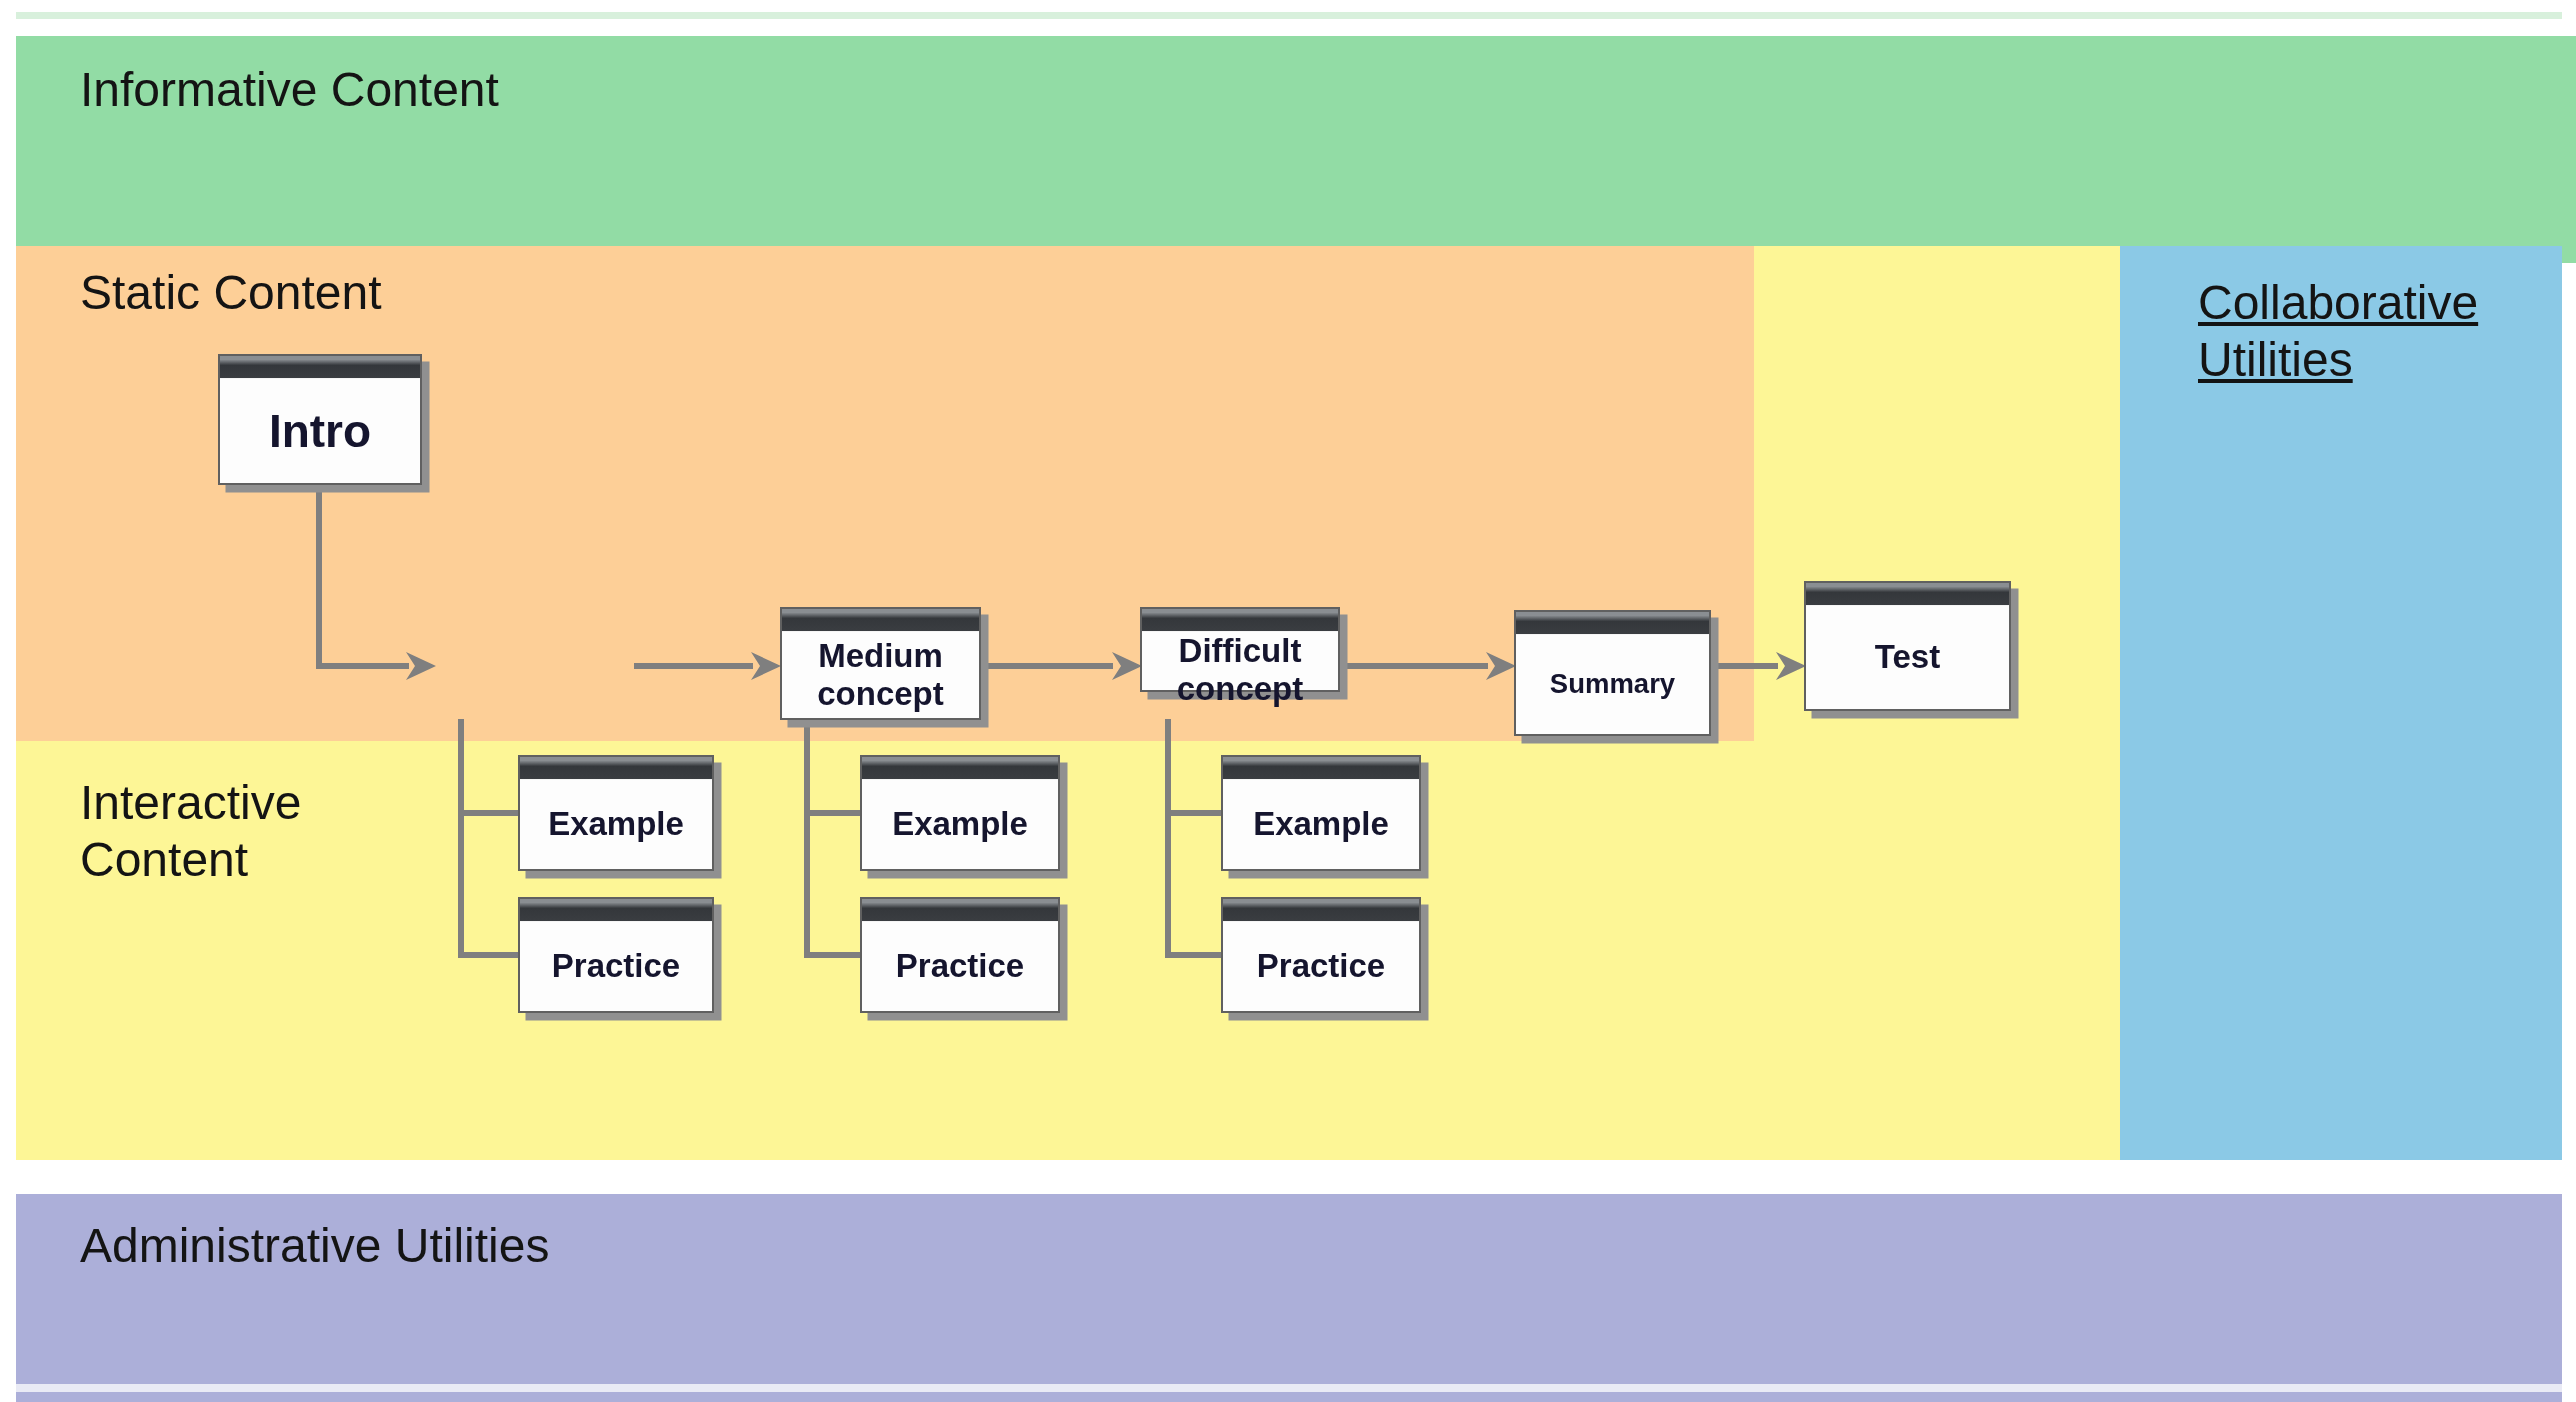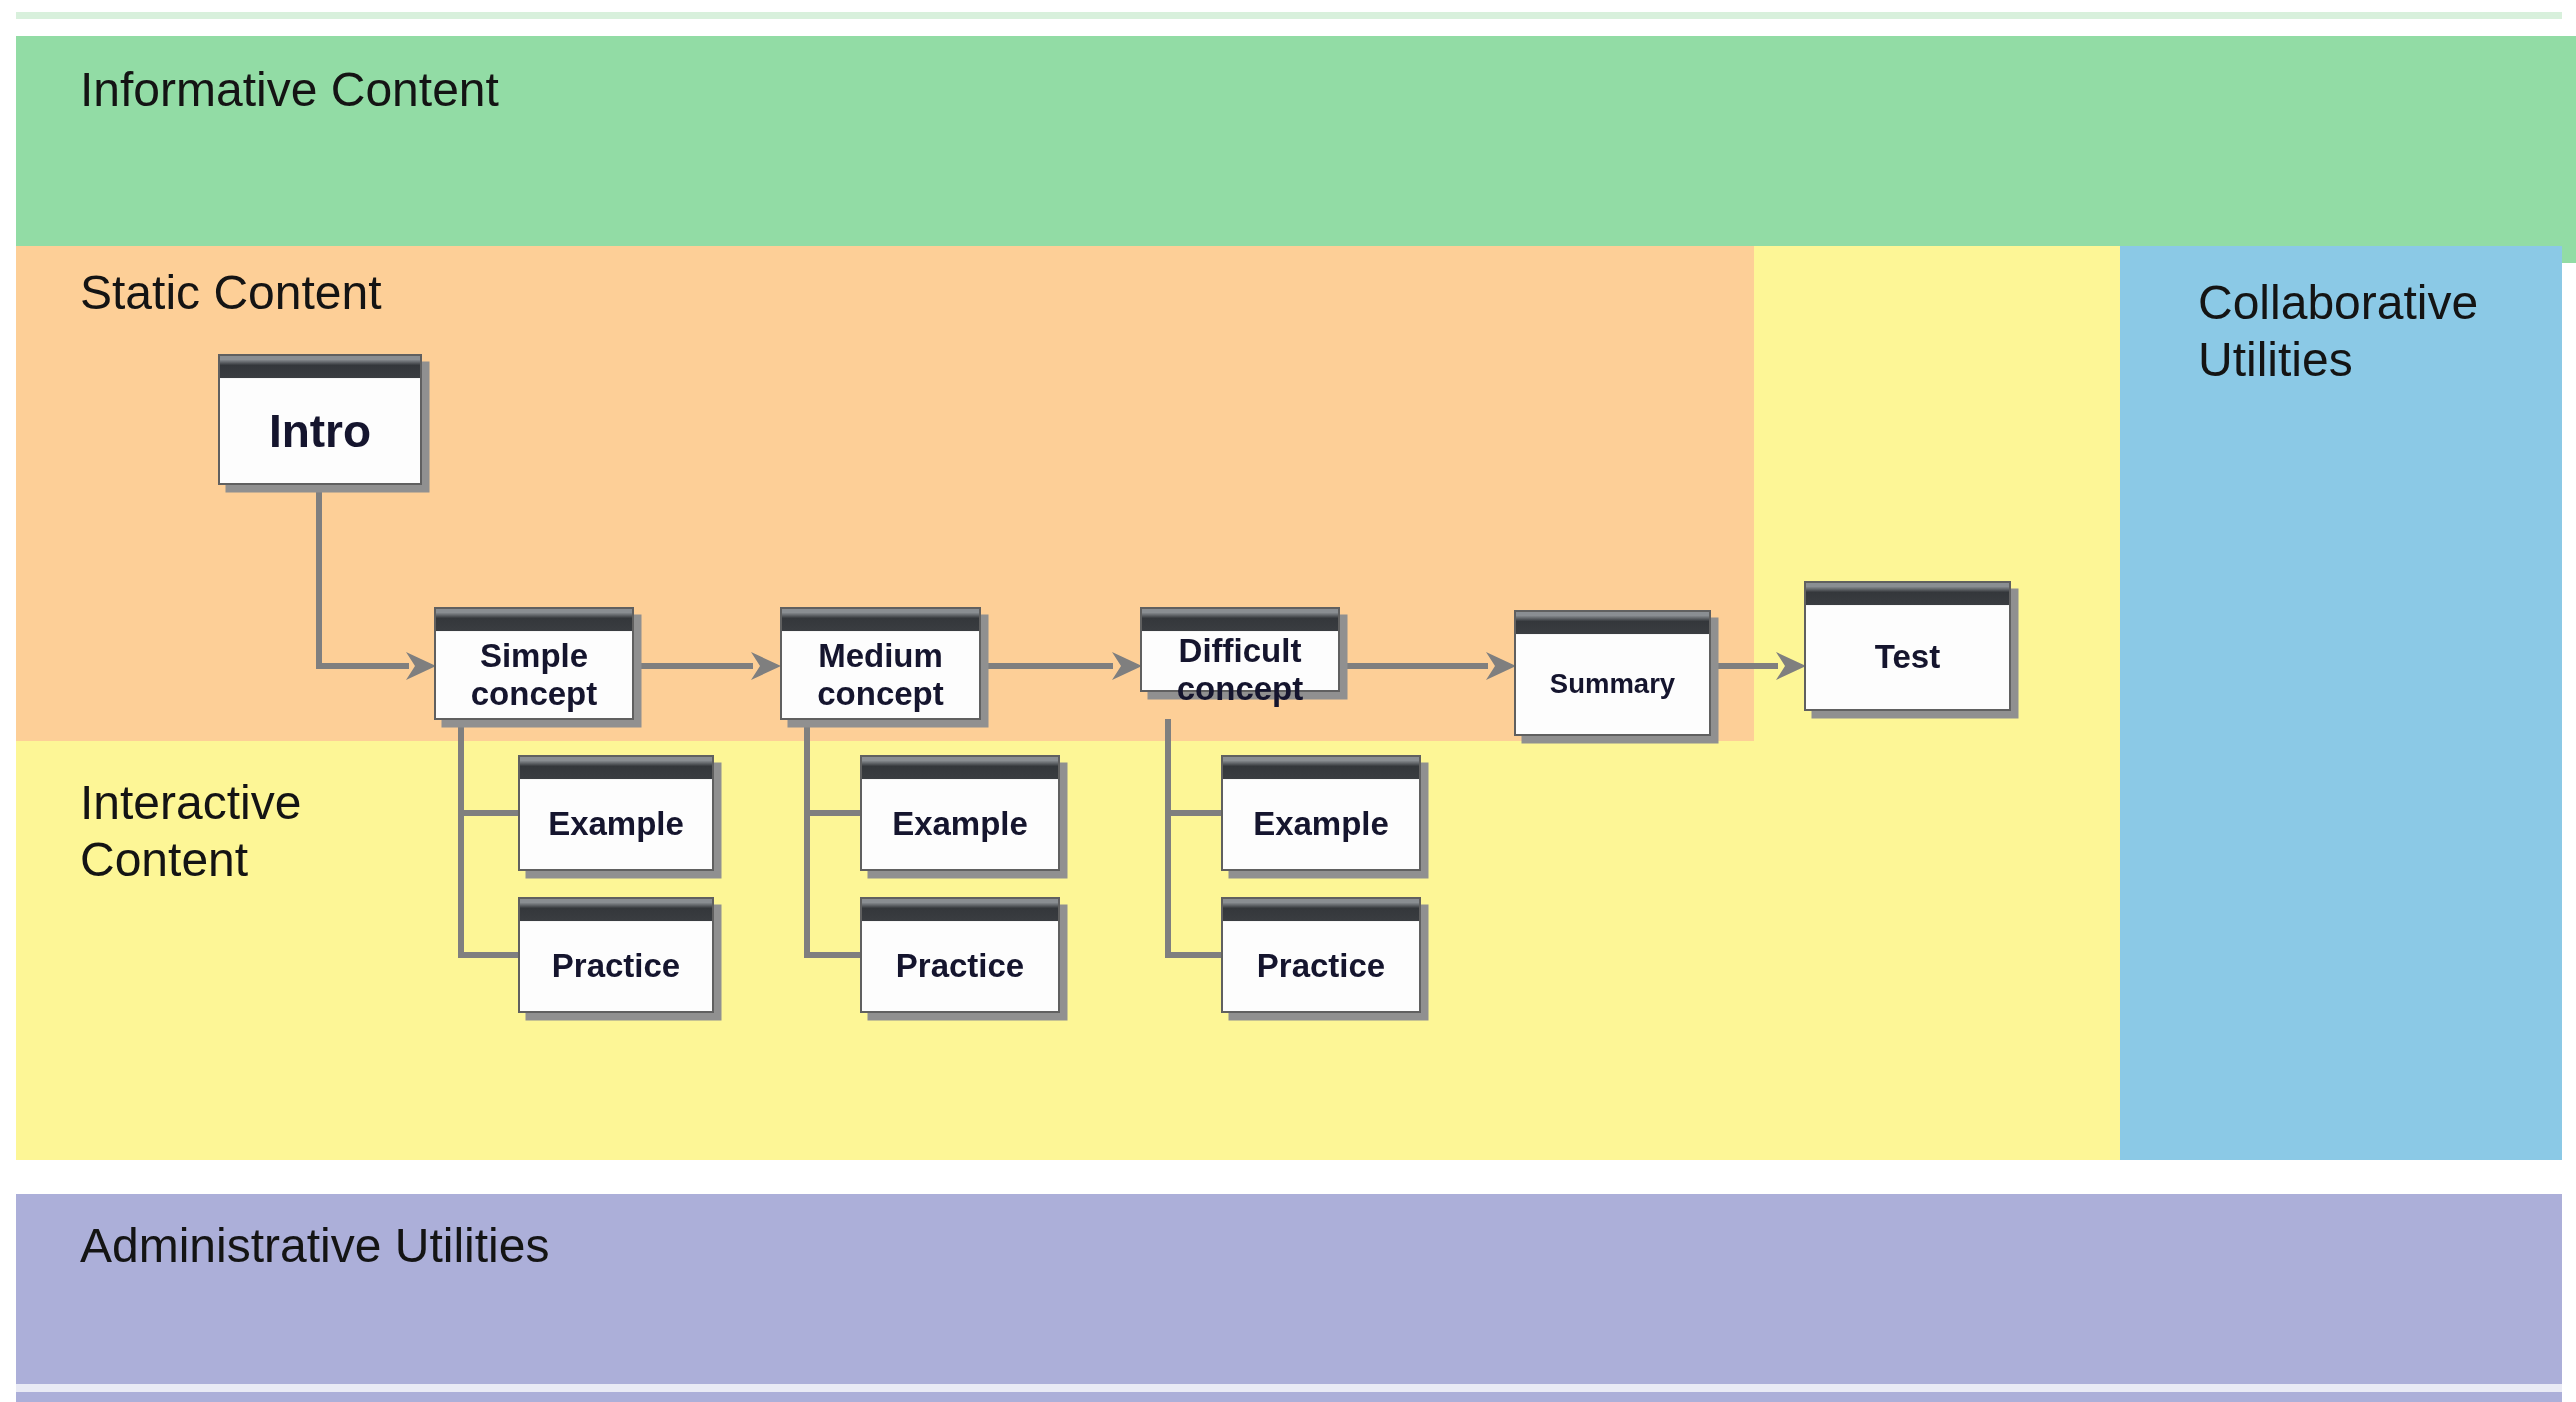--- a/index.html
+++ b/index.html
@@ -75,21 +75,21 @@
 
   <div class="region" style="left: 16px; top: 246px; width: 2104px; height: 914px; background: rgb(253, 246, 150);">
     <div class="region-label" style="left:64px;top:528px;width:283px;">Interactive Content</div>
   </div>
 
   <div class="region" style="left: 16px; top: 246px; width: 1738px; height: 495px; background: rgb(253, 207, 151);">
     <div class="region-label" style="left:64px;top:18.3px;">Static Content</div>
   </div>
 
   <div class="region" style="left: 2120px; top: 246px; width: 442px; height: 914px; background: rgb(139, 201, 230);">
-    <div class="region-label" style="left:78px;top:28px;width:358px;">Collaborative Utilities</div>
+    <div class="region-label" style="left:78px;top:28px;width:358px;text-decoration:underline;">Collaborative Utilities</div>
   </div>
 
   <div class="region" style="left: 16px; top: 1194px; width: 2546px; height: 224px; background: rgb(172, 175, 217);">
     <div class="region-label" style="left:64px;top:23px;">Administrative Utilities</div>
   </div>
 
   <div class="region" style="left: 16px; top: 1384px; width: 2546px; height: 8.3px; background: rgb(233, 234, 245);"></div>
 
   <div class="v-line" style="left:316px;top:483px;height:186px;"></div>
   <div class="h-line" style="left:316px;top:663px;width:93px;"></div>
@@ -119,26 +119,20 @@
   <div class="h-line" style="left:1165px;top:810px;width:58px;"></div>
   <div class="h-line" style="left:1165px;top:952px;width:58px;"></div>
 
   <div class="node" style="left:218px;top:354px;width:204px;height:131px;">
     <div class="node-header"></div>
     <div class="node-body">
         <span class="node-label xl">Intro</span>
       </div>
   </div>
 
-  <div class="node" style="left:434px;top:607px;width:200px;height:113px;">
-    <div class="node-header"></div>
-    <div class="node-body">
-        <span class="node-label">Simple concept</span>
-      </div>
-  </div>
 
   <div class="node" style="left:780px;top:607px;width:201px;height:113px;">
     <div class="node-header"></div>
     <div class="node-body">
         <span class="node-label">Medium concept</span>
       </div>
   </div>
 
   <div class="node" style="left:1140px;top:607px;width:200px;height:85px;">
     <div class="node-header"></div>

